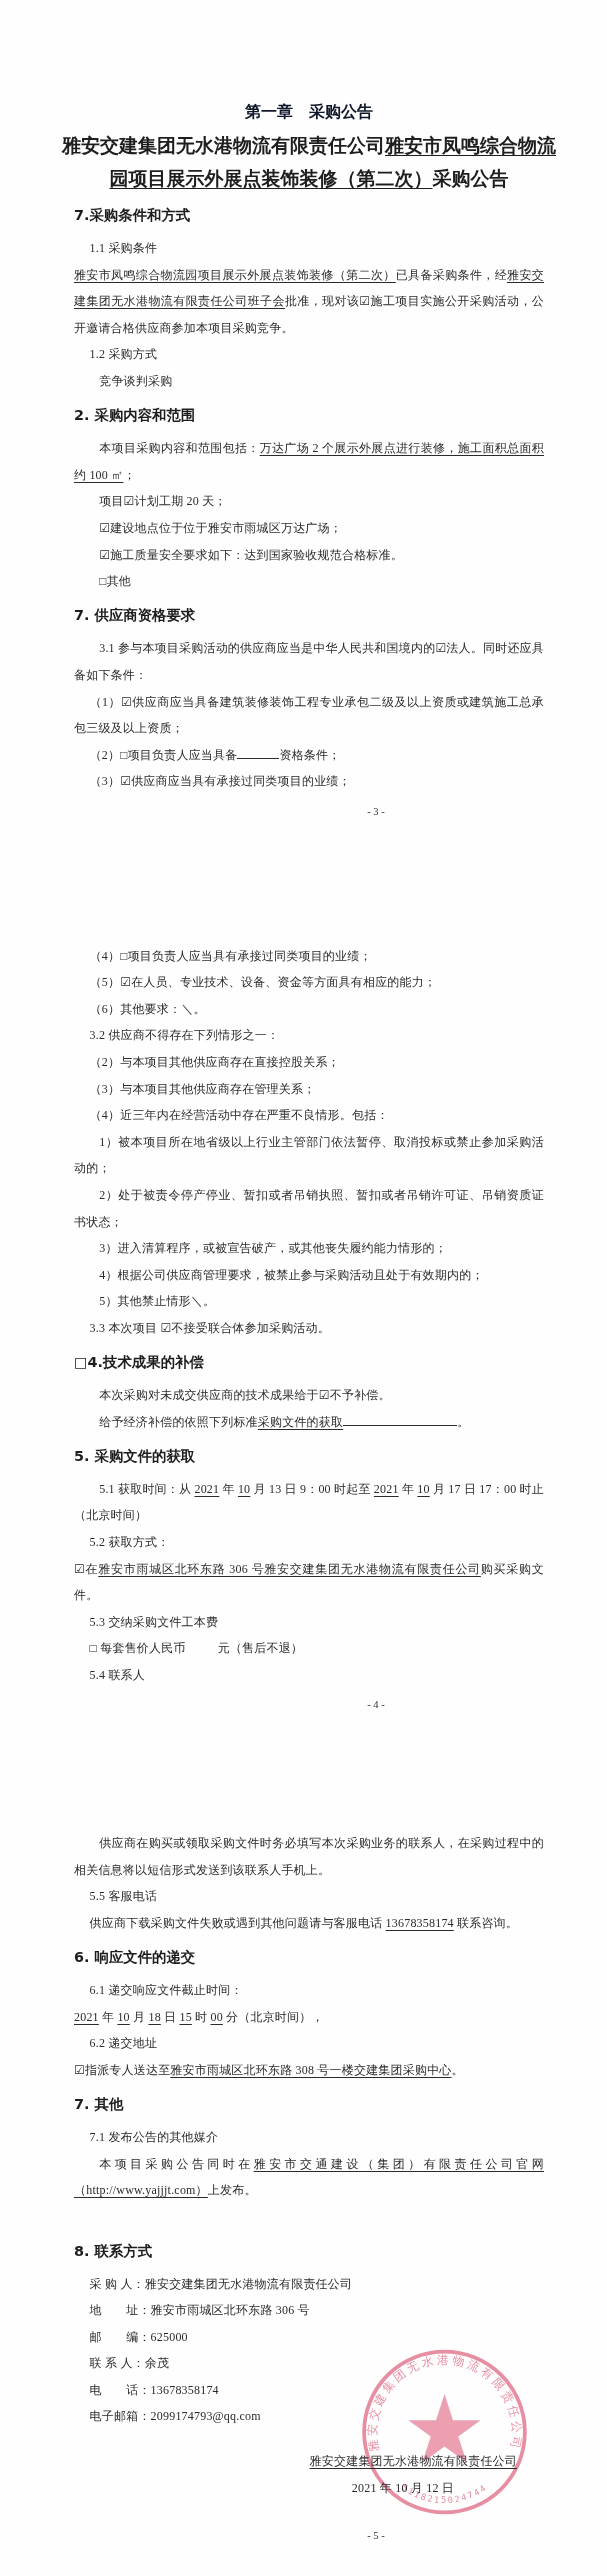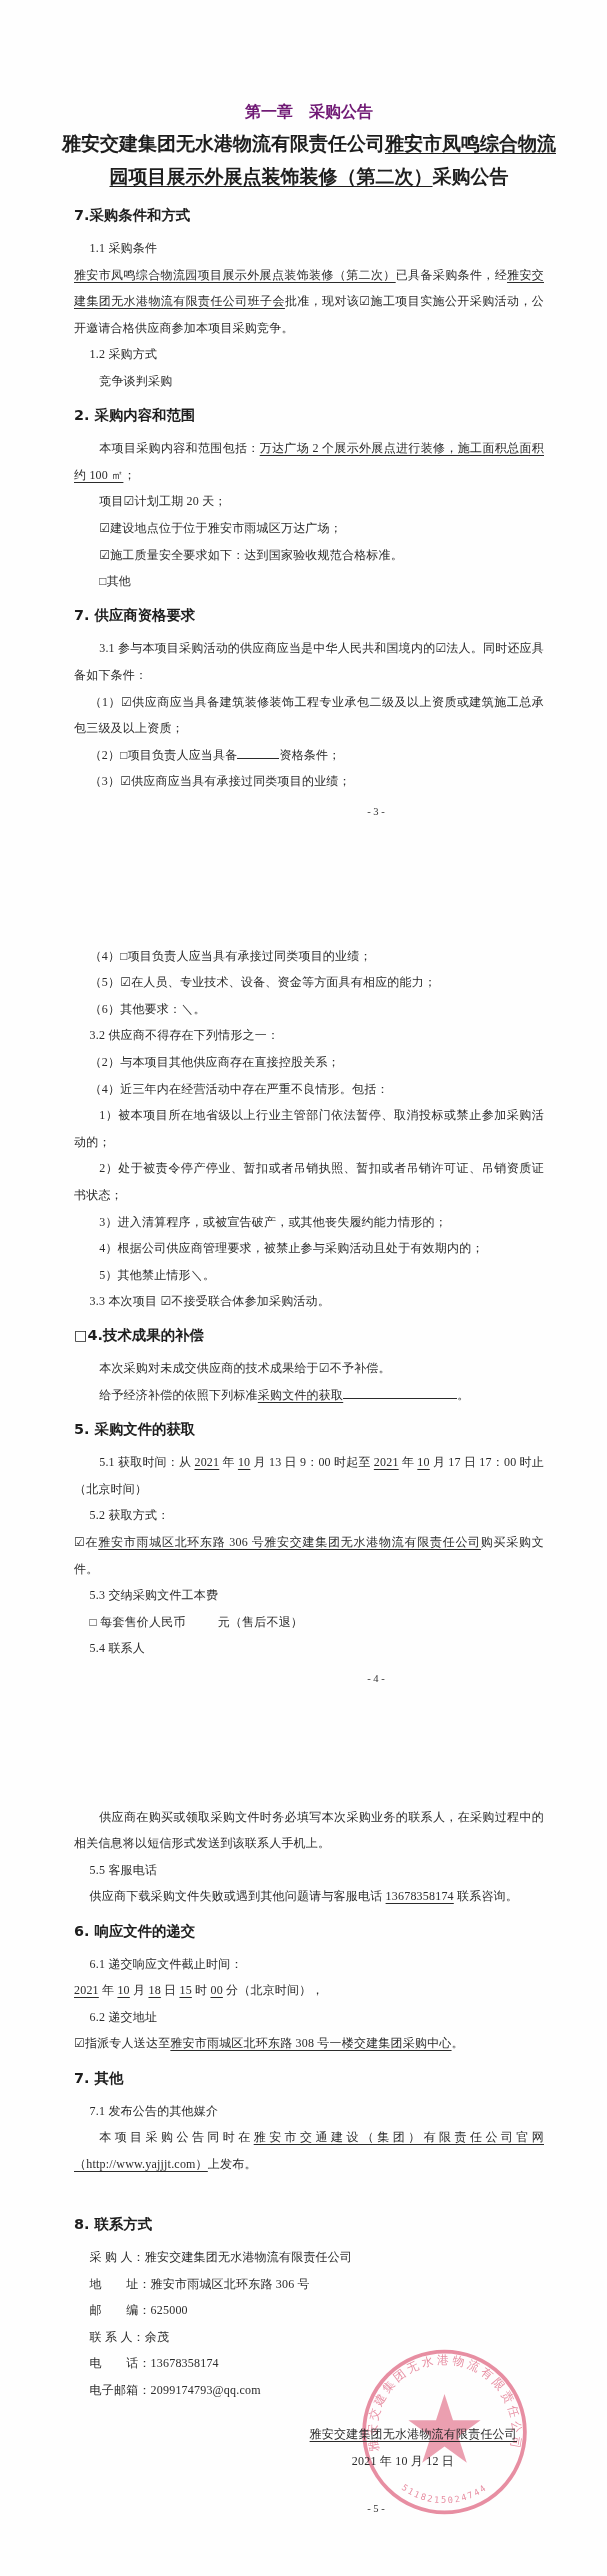--- a/index.html
+++ b/index.html
@@ -11,26 +11,26 @@
     font-family:"Liberation Serif","DejaVu Serif",serif;
     color:#2b2b2b;
   }
   .content{
     position:relative;z-index:2;
     padding:0 64px 0 74px;
   }
   .spacer{width:100%;}
   .chapter{
     text-align:center;font-weight:bold;font-size:16px;line-height:30px;
-    font-family:"DejaVu Sans","Liberation Sans",sans-serif;color:#701a75;
+    font-family:"DejaVu Sans","Liberation Sans",sans-serif;color:#0f172a;
     margin-bottom:1.5px;
   }
   .title{
     text-align:center;font-weight:bold;font-size:19px;line-height:33px;
-    font-family:Liberation Mono, monospace;color:#1e1e1e;
+    font-family:Liberation Serif, serif;color:#1e1e1e;
     margin:0 -18px;
   }
   .heading{
     font-weight:bold;font-size:14.4px;line-height:27px;
     font-family:"DejaVu Sans","Liberation Sans",sans-serif;color:#1e1e1e;
     margin:7.6px 0 6px;
   }
   .para{
     font-size:12px;line-height:26.6px;margin:0;
     text-align:justify;letter-spacing:0.2px;
@@ -97,20 +97,21 @@
         <p class="para ind1">（3）☑供应商应当具有承接过同类项目的业绩；</p>
         <div class="pagenum">- 3 -</div>
       </div>
       <div>
         <div class="spacer" style="height: 120px;"></div>
         <p class="para ind1">（4）□项目负责人应当具有承接过同类项目的业绩；</p>
         <p class="para ind1">（5）☑在人员、专业技术、设备、资金等方面具有相应的能力；</p>
         <p class="para ind1">（6）其他要求：＼。</p>
         <p class="para ind1">3.2 供应商不得存在下列情形之一：</p>
         <p class="para ind1">（2）与本项目其他供应商存在直接控股关系；</p>
+        <p class="para ind1">（3）与本项目其他供应商存在管理关系；</p>
         <p class="para ind1">（4）近三年内在经营活动中存在严重不良情形。包括：</p>
         <p class="para ind2">1）被本项目所在地省级以上行业主管部门依法暂停、取消投标或禁止参加采购活动的；</p>
         <p class="para ind2">2）处于被责令停产停业、暂扣或者吊销执照、暂扣或者吊销许可证、吊销资质证书状态；</p>
         <p class="para ind2">3）进入清算程序，或被宣告破产，或其他丧失履约能力情形的；</p>
         <p class="para ind2">4）根据公司供应商管理要求，被禁止参与采购活动且处于有效期内的；</p>
         <p class="para ind2">5）其他禁止情形＼。</p>
         <p class="para ind1">3.3 本次项目 ☑不接受联合体参加采购活动。</p>
         <div class="heading">□4.技术成果的补偿</div>
         <p class="para ind2">本次采购对未成交供应商的技术成果给于☑不予补偿。</p>
         <p class="para ind2"><span>给予经济补偿的依照下列标准</span><span class="u">采购文件的获取</span><span class="blank" style="width: 114px;"></span><span>。</span></p>

